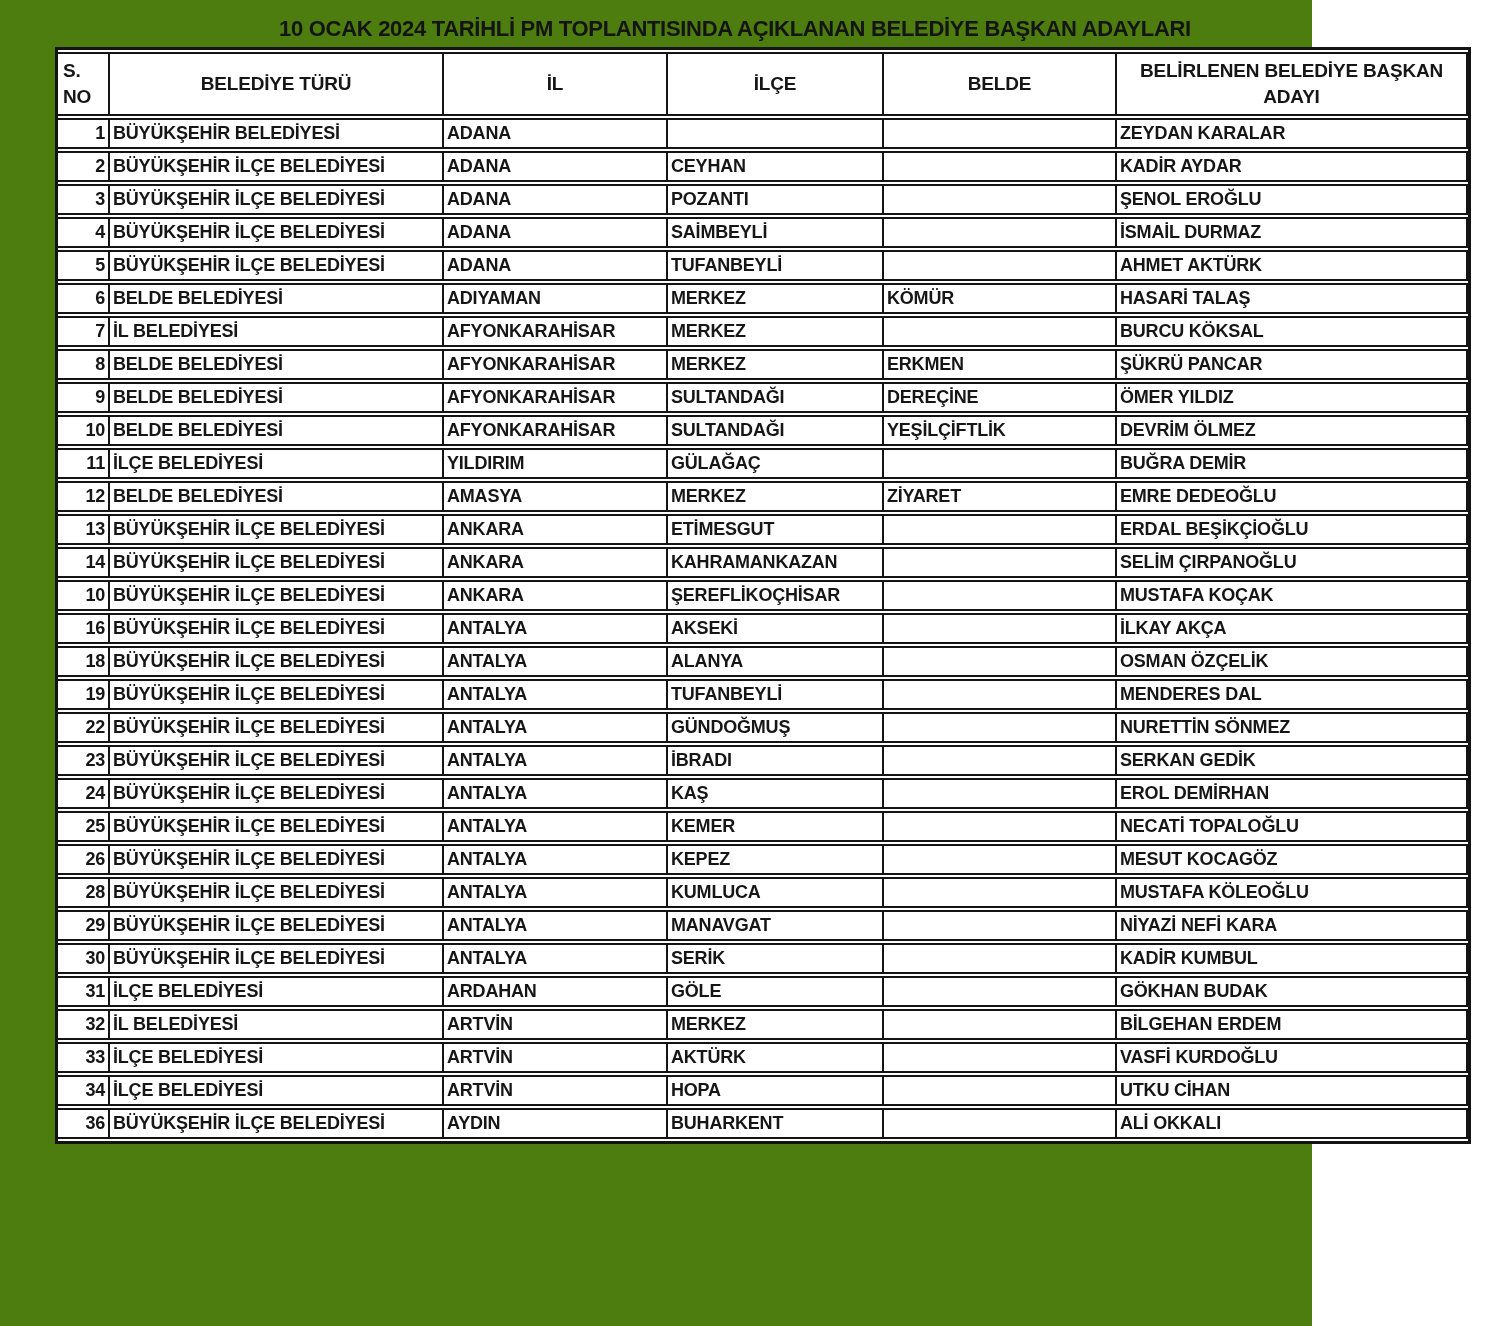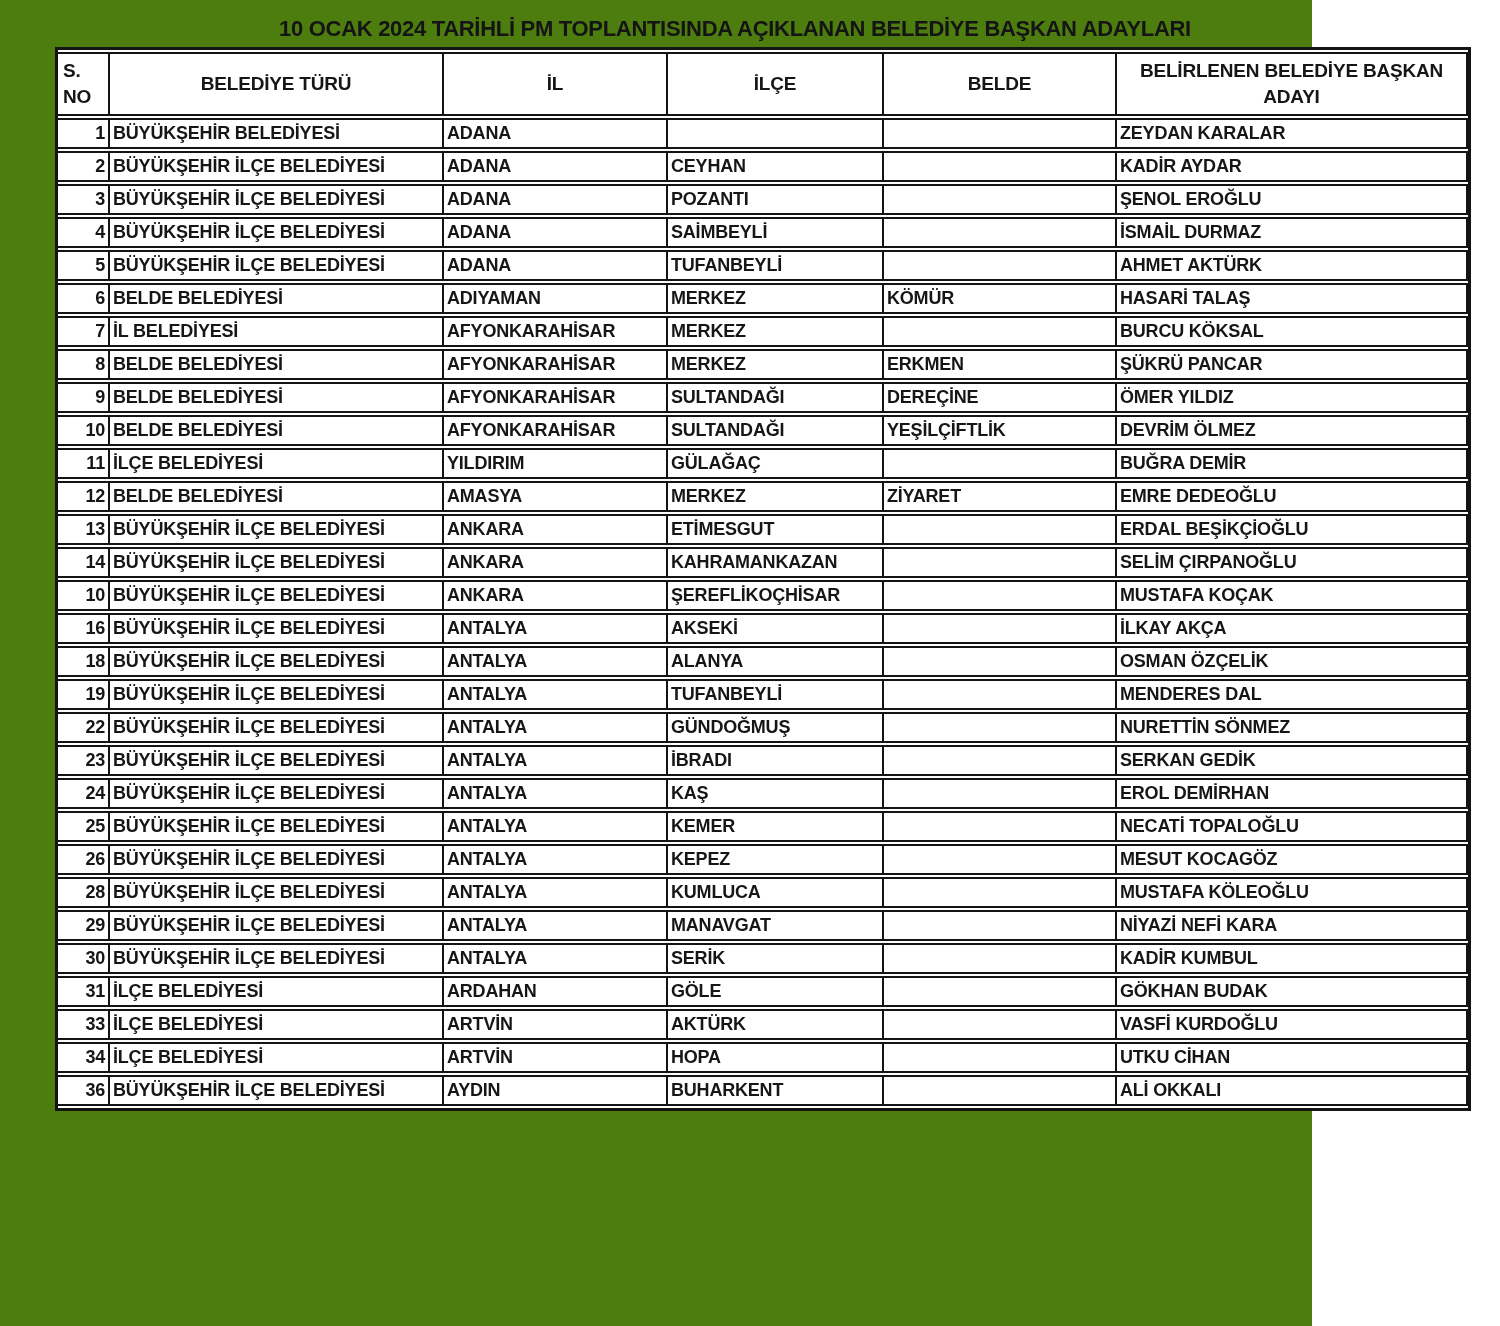--- a/index.html
+++ b/index.html
@@ -309,20 +309,28 @@
         </tr>
         <tr>
           <td class="cell-sno">31</td>
           <td class="cell-belediye-turu">İLÇE BELEDİYESİ</td>
           <td class="cell-il">ARDAHAN</td>
           <td class="cell-ilce">GÖLE</td>
           <td class="cell-belde"></td>
           <td class="cell-baskan-adayi">GÖKHAN BUDAK</td>
         </tr>
         <tr>
+          <td class="cell-sno">32</td>
+          <td class="cell-belediye-turu">İL BELEDİYESİ</td>
+          <td class="cell-il">ARTVİN</td>
+          <td class="cell-ilce"> MERKEZ</td>
+          <td class="cell-belde"></td>
+          <td class="cell-baskan-adayi">BİLGEHAN ERDEM</td>
+        </tr>
+        <tr>
           <td class="cell-sno">33</td>
           <td class="cell-belediye-turu">İLÇE BELEDİYESİ</td>
           <td class="cell-il">ARTVİN</td>
           <td class="cell-ilce">AKTÜRK</td>
           <td class="cell-belde"></td>
           <td class="cell-baskan-adayi">VASFİ KURDOĞLU</td>
         </tr>
         <tr>
           <td class="cell-sno">34</td>
           <td class="cell-belediye-turu">İLÇE BELEDİYESİ</td>

